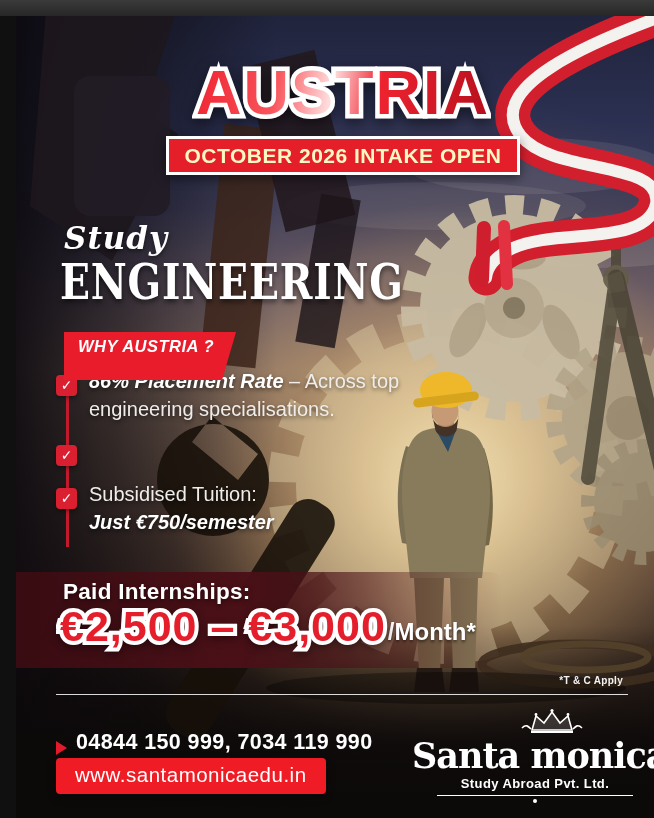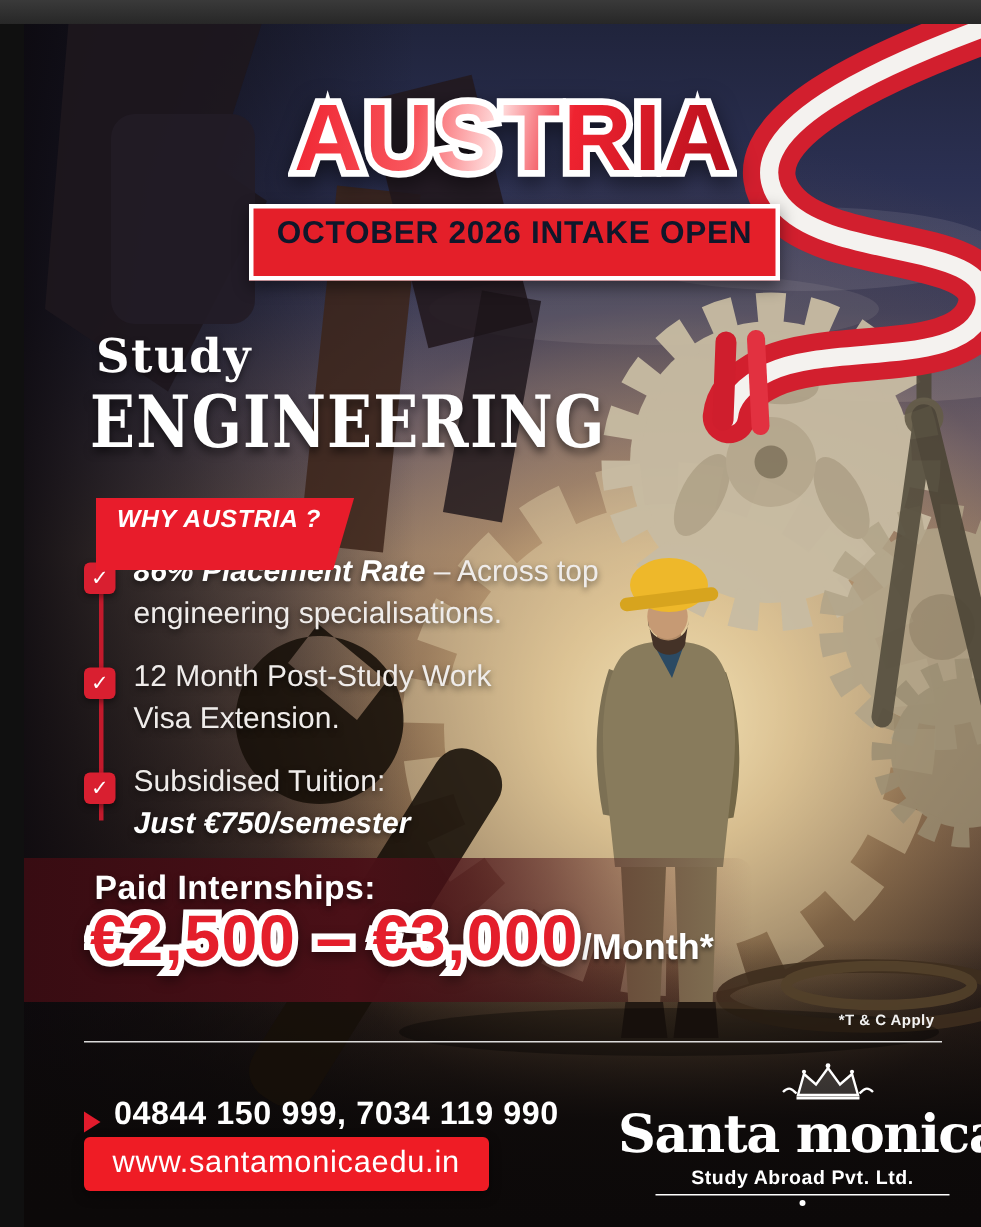--- a/index.html
+++ b/index.html
@@ -19,25 +19,25 @@
   .stacked .stroke{position:absolute;left:0;top:0;color:transparent;z-index:0;}
   .stacked .fill{position:relative;z-index:1;}
 
   .title-block{position:absolute;top:40px;left:0;width:100%;text-align:center;z-index:5;}
   .main-title{font-size:63px;font-weight:900;letter-spacing:2px;
               filter:drop-shadow(0 5px 7px rgba(0,0,0,.5));}
   .main-title .stroke{-webkit-text-stroke:9px #ffffff;}
   .main-title .fill{background:linear-gradient(100deg,#ef2330 0%,#f8555c 28%,#ffdede 46%,#ef2330 62%,#b50f1c 100%);
               -webkit-background-clip:text;background-clip:text;color:transparent;}
   .intake-banner{display:inline-block;margin-top:8px;background:#e41f29;border:3px solid #fff;
-              color:#0f172a;font-weight:bold;font-size:21px;letter-spacing:.5px;
-              padding:5px 16px 16px;box-shadow:0 4px 10px rgba(0,0,0,.45);}
+              color:#fef9c3;font-weight:bold;font-size:21px;letter-spacing:.5px;
+              padding:5px 16px 4px;box-shadow:0 4px 10px rgba(0,0,0,.45);}
 
   .study-label{position:absolute;left:48px;top:204px;z-index:5;color:#fff;
-              font-family:"DejaVu Serif","Liberation Serif",serif;
+              font-family:"DejaVu Serif","Liberation Serif",serif;font-style:italic;
               font-size:31px;font-weight:bold;letter-spacing:1px;
               text-shadow:0 2px 4px rgba(0,0,0,.5);}
   .program-title{position:absolute;left:44px;top:238px;z-index:5;color:#fff;
               font-family:"DejaVu Serif","Liberation Serif",serif;font-weight:bold;
               font-size:48px;letter-spacing:1px;transform:scaleX(.82);transform-origin:left;
               text-shadow:0 3px 6px rgba(0,0,0,.55);white-space:nowrap;}
 
   .why-badge{position:absolute;left:48px;top:316px;z-index:6;background:#e81c2b;color:#fff;
               font-weight:bold;font-style:italic;font-size:16.5px;letter-spacing:.5px;
               padding:5px 22px 24px 14px;
@@ -199,24 +199,20 @@
     <div class="bullets">
       <div class="bullet">
         <div class="check">✓</div>
         <div class="bullet-text">
           <span class="em">86% Placement Rate</span><span> – Across top</span>
           <span class="bl">engineering specialisations.</span>
         </div>
       </div>
       <div class="bullet">
         <div class="check">✓</div>
-        <div class="bullet-text">
-          <span class="bl">12 Month Post-Study Work</span>
-          <span class="bl">Visa Extension.</span>
-        </div>
       </div>
       <div class="bullet">
         <div class="check">✓</div>
         <div class="bullet-text">
           <span class="bl">Subsidised Tuition:</span>
           <span class="bl em">Just €750/semester</span>
         </div>
       </div>
     </div>
 

